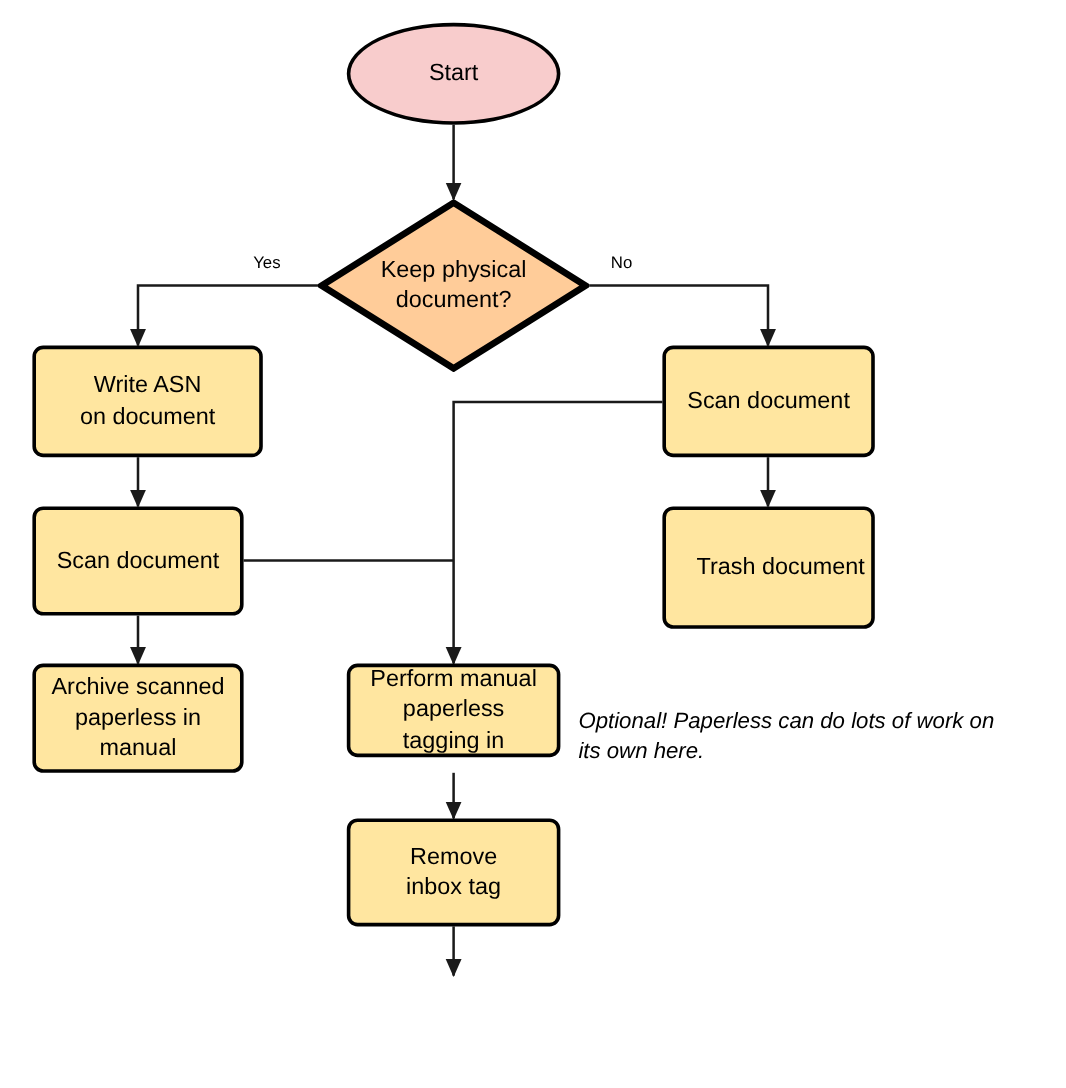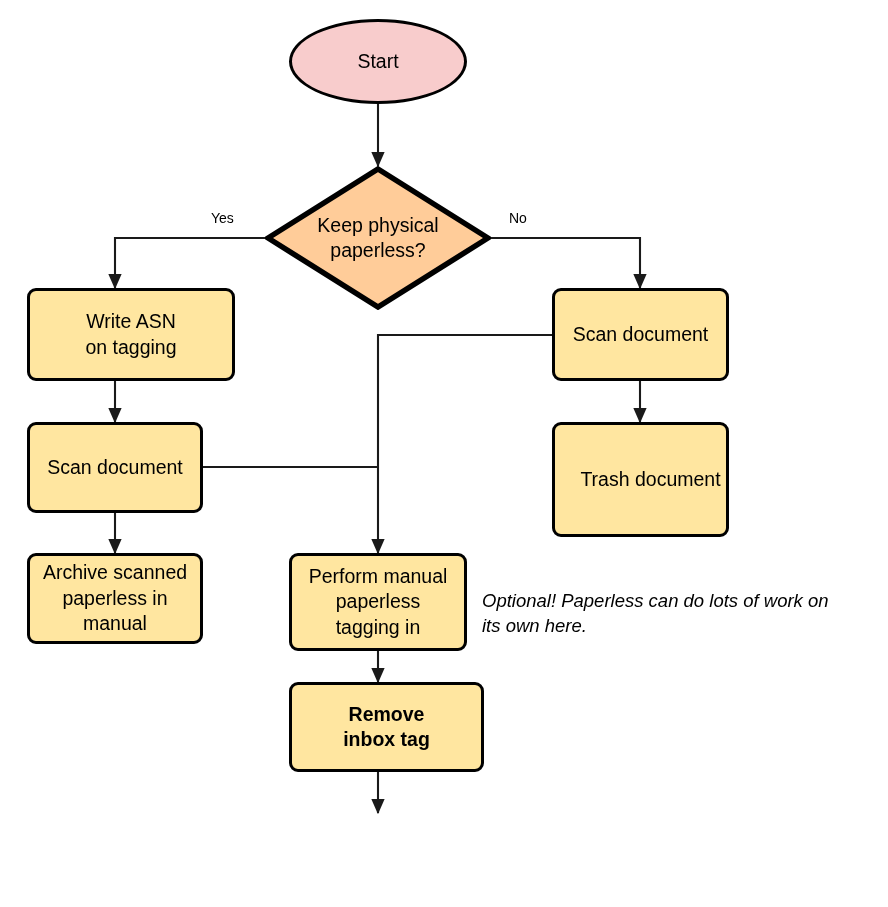--- a/index.html
+++ b/index.html
@@ -124,60 +124,60 @@
   <div class="node node-terminal" style="left:289px; top:19px; width:178px; height:85px;">
     <span>Start</span>
   </div>
 
   <div class="node node-decision" style="left:265px; top:166px; width:226px; height:144px;">
     <svg class="diamond-shape" viewBox="0 0 226 144" preserveAspectRatio="none">
       <polygon points="113,3 223,72 113,141 3,72" fill="#ffcc99" stroke="#000000" stroke-width="5.5" stroke-linejoin="miter"></polygon>
     </svg>
     <span class="decision-label">
       <span class="nl">Keep physical</span>
-      <span class="nl">paperless?</span>
+      <span class="nl">document?</span>
     </span>
   </div>
 
-  <div class="node node-process" style="left:27px; top:288px; width:208px; height:93px;">
+  <div class="node node-process" style="left:27px; top:288px; width:192px; height:93px;">
     <span>
       <span class="nl">Write ASN</span>
-      <span class="nl">on tagging</span>
+      <span class="nl">on document</span>
     </span>
   </div>
 
   <div class="node node-process" style="left:27px; top:422px; width:176px; height:91px;">
     <span>Scan document</span>
   </div>
 
   <div class="node node-process" style="left:27px; top:553px; width:176px; height:91px;">
     <span>
       <span class="nl">Archive scanned</span>
       <span class="nl">paperless in</span>
       <span class="nl">manual</span>
     </span>
   </div>
 
   <div class="node node-process" style="left:552px; top:288px; width:177px; height:93px;">
     <span>Scan document</span>
   </div>
 
-  <div class="node node-process" style="left:552px; top:422px; width:177px; height:115px;padding-left:20px;">
+  <div class="node node-process" style="left:552px; top:422px; width:177px; height:102px;padding-left:20px;">
     <span>Trash document</span>
   </div>
 
-  <div class="node node-process" style="left:289px; top:553px; width:178px; height:98px;">
+  <div class="node node-process" style="left:289px; top:553px; width:178px; height:78px;">
     <span>
       <span class="nl">Perform manual</span>
       <span class="nl">paperless</span>
       <span class="nl">tagging in</span>
     </span>
   </div>
 
-  <div class="node node-process" style="left:289px; top:682px; width:195px; height:90px;font-weight:bold;">
+  <div class="node node-process" style="left:289px; top:682px; width:178px; height:90px;">
     <span>
       <span class="nl">Remove</span>
       <span class="nl">inbox tag</span>
     </span>
   </div>
 
 
   <div class="edge-label" style="left:211px; top:210px;">Yes</div>
 
   <div class="edge-label" style="left:509px; top:210px;">No</div>

